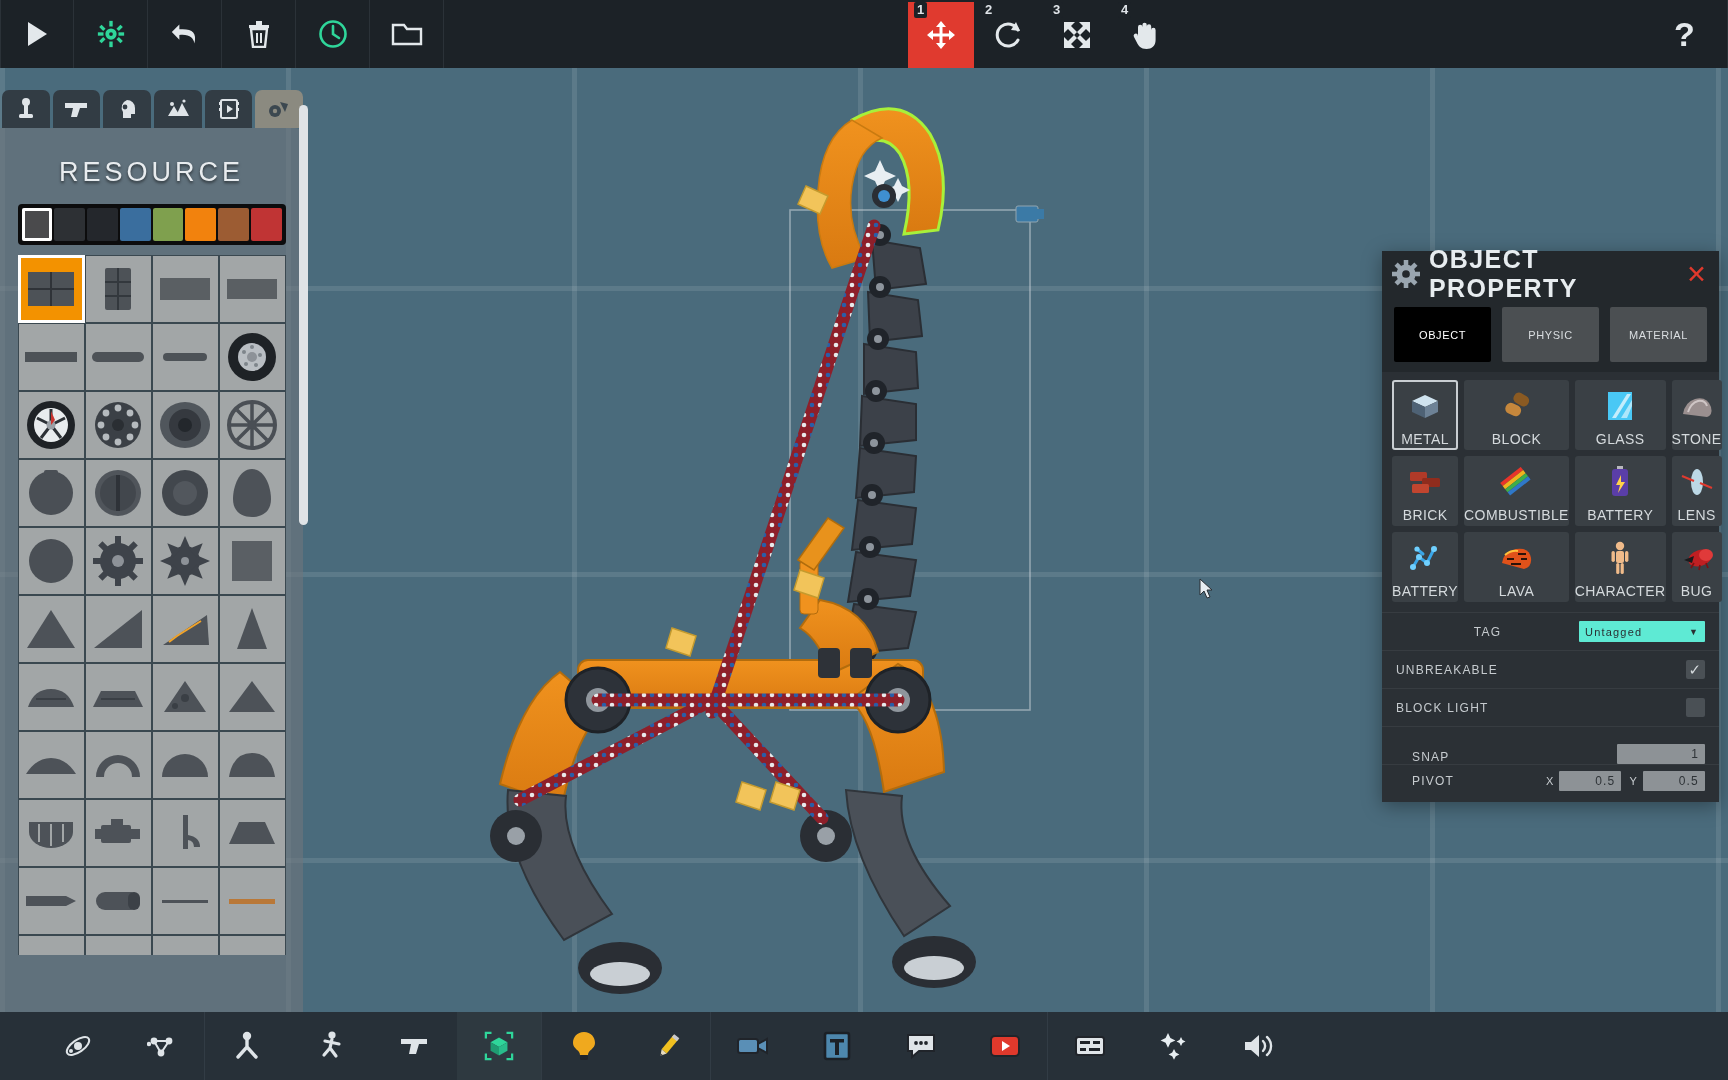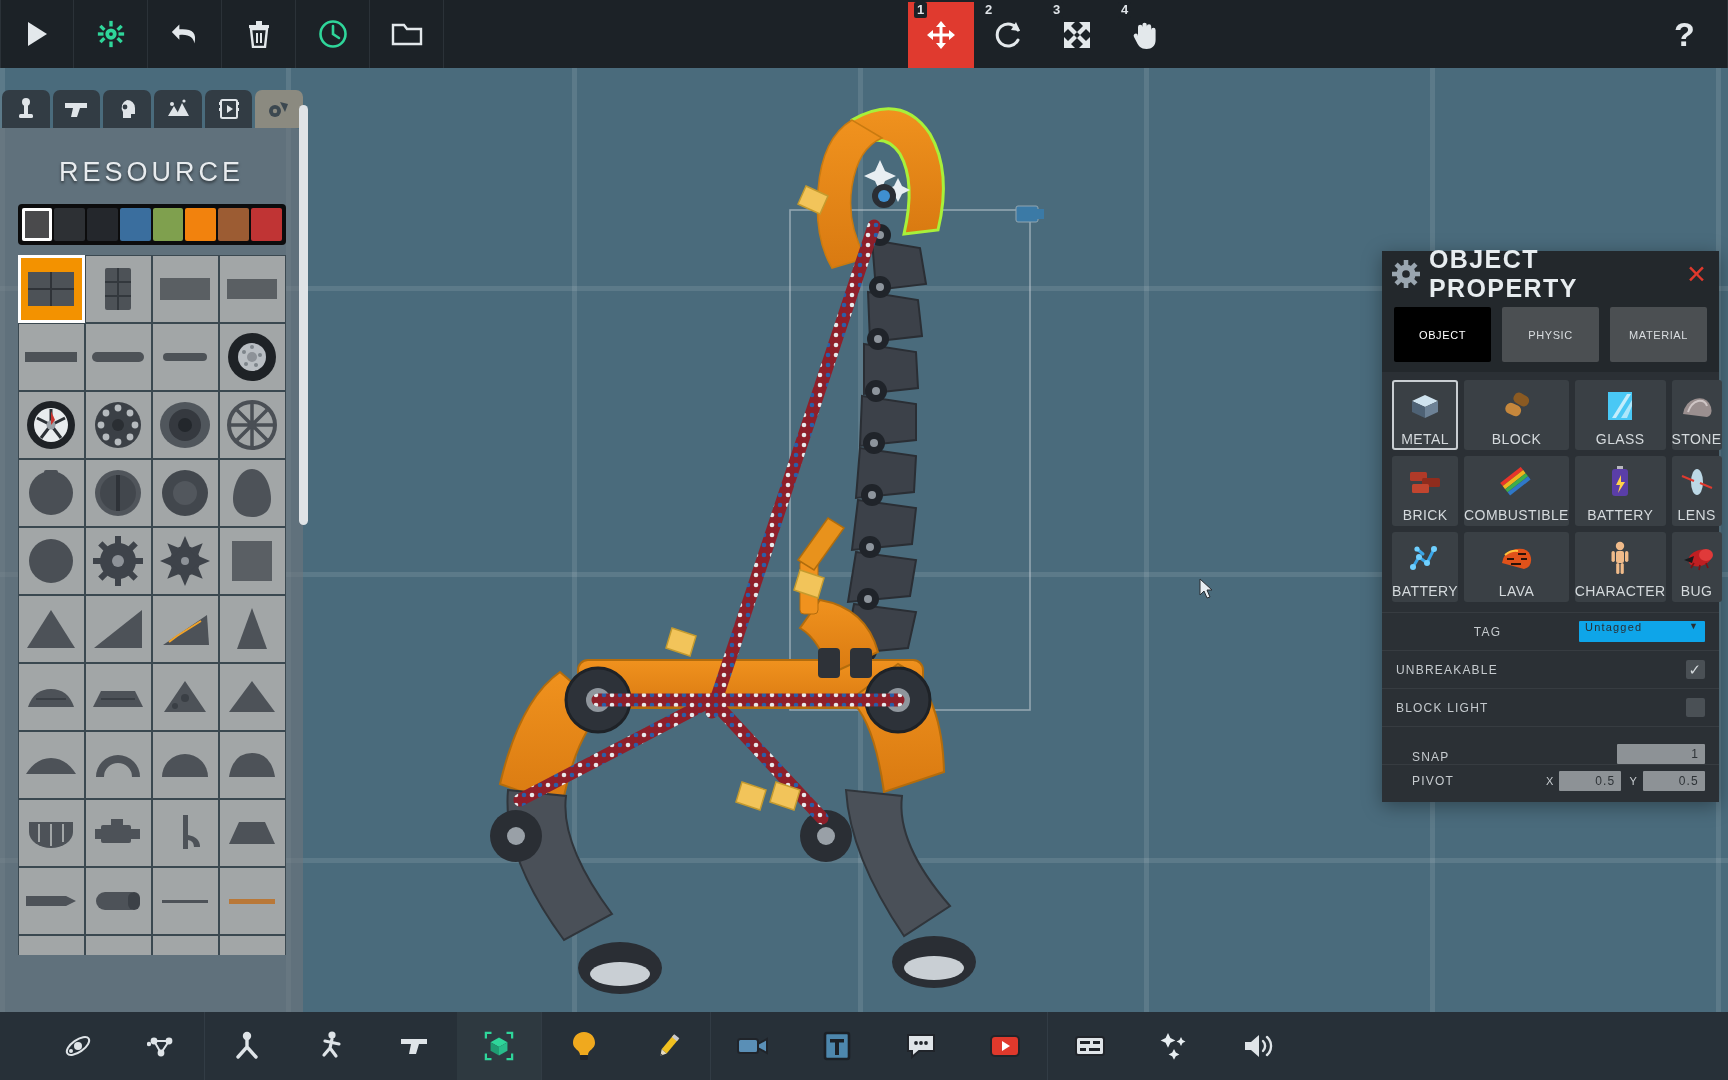--- a/index.html
+++ b/index.html
@@ -151,22 +151,22 @@
   .mat .ml { font-size:14px; color:#d5dadd; letter-spacing:.4px; white-space:nowrap; }
 
   .prow {
     display:flex; align-items:center; height:38px;
     padding:0 14px; border-top:1px solid #373c41;
     font-size:12px; color:#c6cbcf; letter-spacing:1.2px;
   }
   .prow.center { justify-content:center; }
   .prow .lbl { flex:1; }
   .tagsel {
-    width:126px; height:21px; background:#0ea5e9; color:#2a2f33;
-    font-size:11px; display:flex; align-items:flex-start; padding:0 6px;
+    width:126px; height:21px; background:#5eead4; color:#2a2f33;
+    font-size:11px; display:flex; align-items:center; padding:0 6px;
     justify-content:space-between; cursor:pointer; border-radius:1px;
   }
   .chk {
     width:19px; height:19px; background:#4a5055; border-radius:2px;
     display:flex;align-items:center;justify-content:center; cursor:pointer;
   }
   .chk .tick { color:#d6dbde; font-size:15px; line-height:1; }
   .numbox {
     background:#8d9296; color:#2e3337; height:20px; min-width:62px;
     display:flex; align-items:center; justify-content:flex-end;

